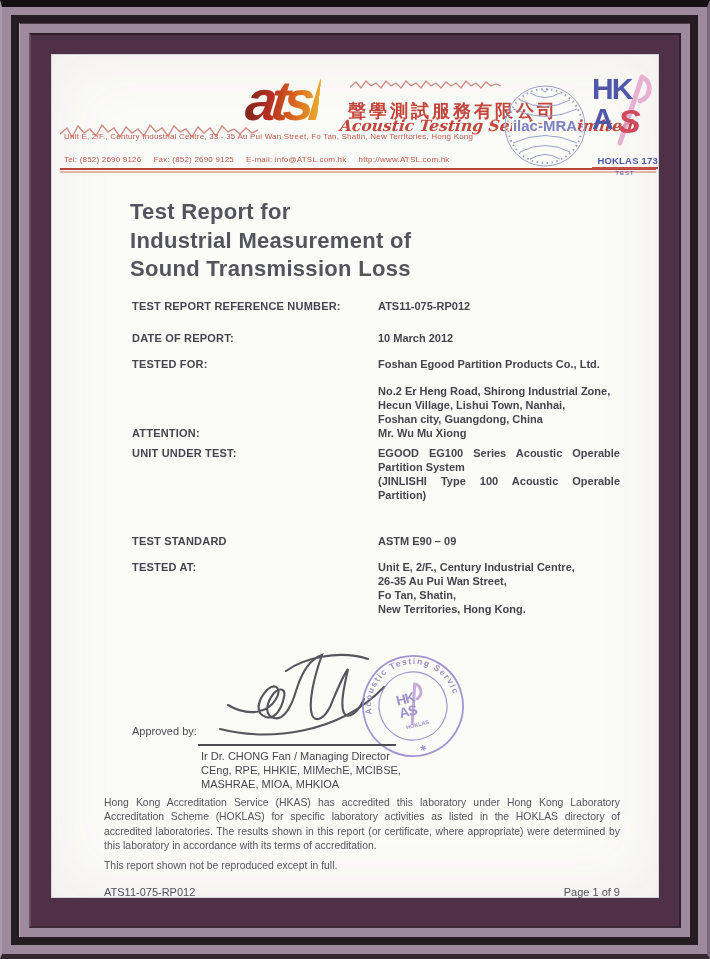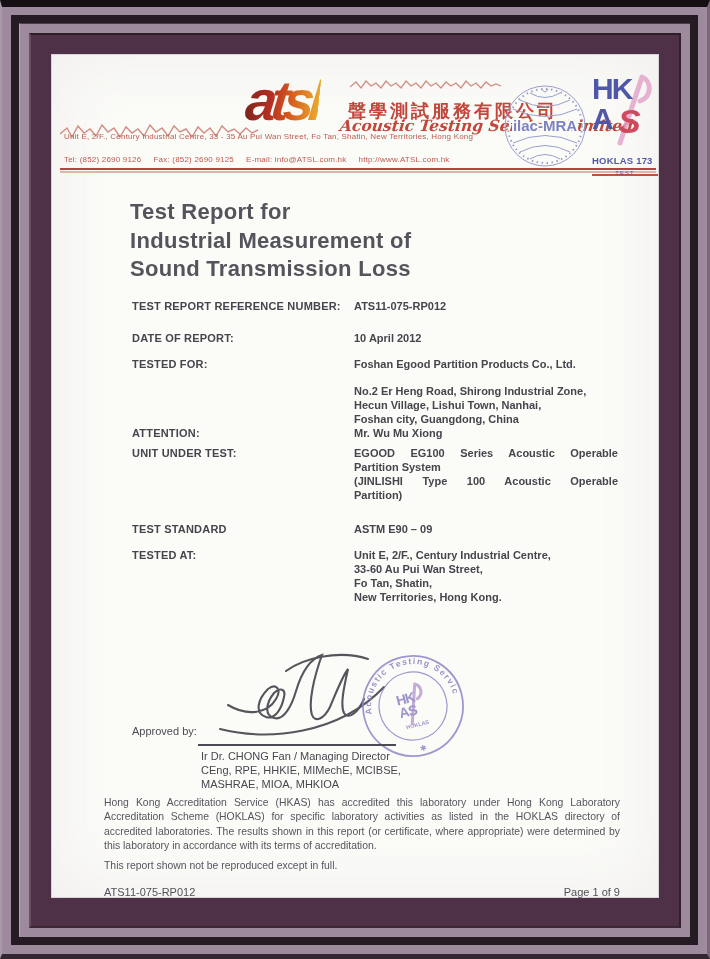--- a/index.html
+++ b/index.html
@@ -31,39 +31,39 @@
               transform:skewX(-6deg);white-space:nowrap;}
   .addr{position:absolute;left:12px;font-size:8px;color:#c05a50;letter-spacing:.2px;white-space:pre;}
   .addr1{top:77px;} .addr2{top:100px;}
   .red-rule{position:absolute;left:8px;top:113px;width:596px;height:2px;background:#b5443a;
             box-shadow:0 3px 0 #e2b3ab;}
 
   
   .ilac{position:absolute;left:450px;top:28px;}
   
   .hkas{position:absolute;left:538px;top:16px;width:70px;}
-  .hoklas{position:absolute;left:540px;top:100px;width:66px;text-align:left;font-size:9.5px;
-          font-weight:bold;color:#5058a8;border-bottom:2px solid #c0504a;padding-bottom:8px;letter-spacing:.2px;}
+  .hoklas{position:absolute;left:540px;top:100px;width:66px;text-align:right;font-size:9.5px;
+          font-weight:bold;color:#5058a8;border-bottom:2px solid #c0504a;padding-bottom:1px;letter-spacing:.2px;}
   .hoklas-sub{position:absolute;left:540px;top:115px;width:66px;text-align:center;font-size:6px;
               color:#5058a8;letter-spacing:1px;}
 
   
   .title{position:absolute;left:78px;top:143px;font-size:22px;font-weight:bold;
          color:#54545c;line-height:28.5px;letter-spacing:.3px;}
 
   
   .fields{position:absolute;left:80px;top:244px;width:488px;}
-  .frow{display:flex;}
+  .frow{display:flex;gap:24px;}
   .flabel{width:222px;flex:0 0 222px;font-size:11px;font-weight:bold;color:#45454d;
           line-height:14px;letter-spacing:.2px;}
   .fval{width:264px;font-size:11px;font-weight:bold;color:#45454d;line-height:14px;}
   .fval div{line-height:14px;}
   .just{text-align:justify;text-align-last:justify;}
   .r0{margin-bottom:18px}.r1{margin-bottom:12px}.r2{margin-bottom:13px}.r3{margin-bottom:0}
-  .r4{margin-bottom:6px}.r5{margin-bottom:20px}.r6{margin-bottom:12px}
+  .r4{margin-bottom:6px}.r5{margin-bottom:32px}.r6{margin-bottom:12px}
 
   
   .sig-svg{position:absolute;left:164px;top:592px;}
   .stamp-svg{position:absolute;left:308px;top:598px;}
   .approved-by{position:absolute;left:80px;top:670px;font-size:11px;color:#4c4c54;}
   .sig-line{position:absolute;left:146px;top:689px;width:198px;border-top:2px solid #4b4b53;}
   .approver{position:absolute;left:149px;top:694px;font-size:11px;color:#474750;line-height:14px;}
 
   
   .accred{position:absolute;left:52px;top:741px;width:516px;font-size:10.4px;color:#55555e;
@@ -125,21 +125,21 @@
   <div class="fields">
     <div class="frow r0">
       <div class="flabel">TEST REPORT REFERENCE NUMBER:</div>
       <div class="fval">
                   <div>ATS11-075-RP012</div>
                 </div>
     </div>
     <div class="frow r1">
       <div class="flabel">DATE OF REPORT:</div>
       <div class="fval">
-                  <div>10 April 2012</div>
+                  <div>10 March 2012</div>
                 </div>
     </div>
     <div class="frow r2">
       <div class="flabel">TESTED FOR:</div>
       <div class="fval">
                   <div>Foshan Egood Partition Products Co., Ltd.</div>
                 </div>
     </div>
     <div class="frow r3">
       <div class="flabel"></div>
@@ -167,21 +167,21 @@
     <div class="frow r6">
       <div class="flabel">TEST STANDARD</div>
       <div class="fval">
                   <div>ASTM E90 – 09</div>
                 </div>
     </div>
     <div class="frow r7">
       <div class="flabel">TESTED AT:</div>
       <div class="fval">
         <div>Unit E, 2/F., Century Industrial Centre,</div>
-        <div>33-60 Au Pui Wan Street,</div>
+        <div>26-35 Au Pui Wan Street,</div>
         <div>Fo Tan, Shatin,</div>
         <div>New Territories, Hong Kong.</div>
       </div>
     </div>
   </div>
 
   <svg class="sig-svg" width="185" height="100" viewBox="0 0 185 100">
     <g fill="none" stroke="#3f3f48" stroke-width="2.1" stroke-linecap="round" opacity=".88">
       <path d="M152,12 C122,2 86,12 70,24"></path>
       <path d="M12,58 C32,70 52,66 60,52 C66,42 60,36 52,42 C42,52 38,66 50,70 C60,73 66,60 68,50 C70,42 64,40 58,46 C50,56 48,68 58,71 C68,74 76,58 80,44 C86,24 94,12 106,8 C98,30 92,56 96,68 C99,76 108,72 114,60 C120,46 126,30 132,22 C128,40 124,58 128,66 C132,73 142,66 148,52"></path>

